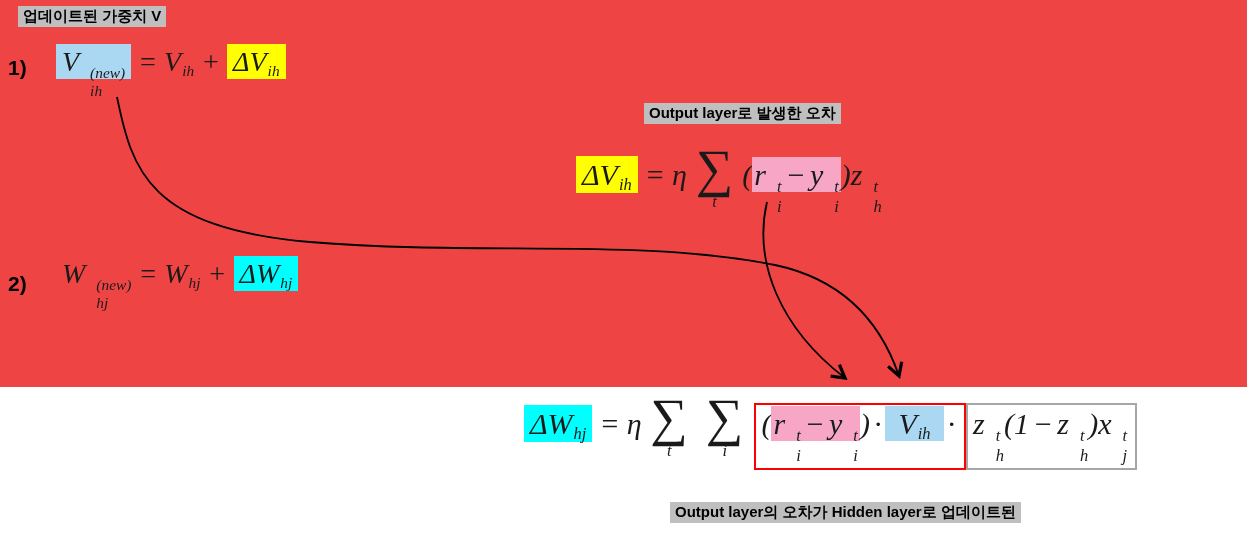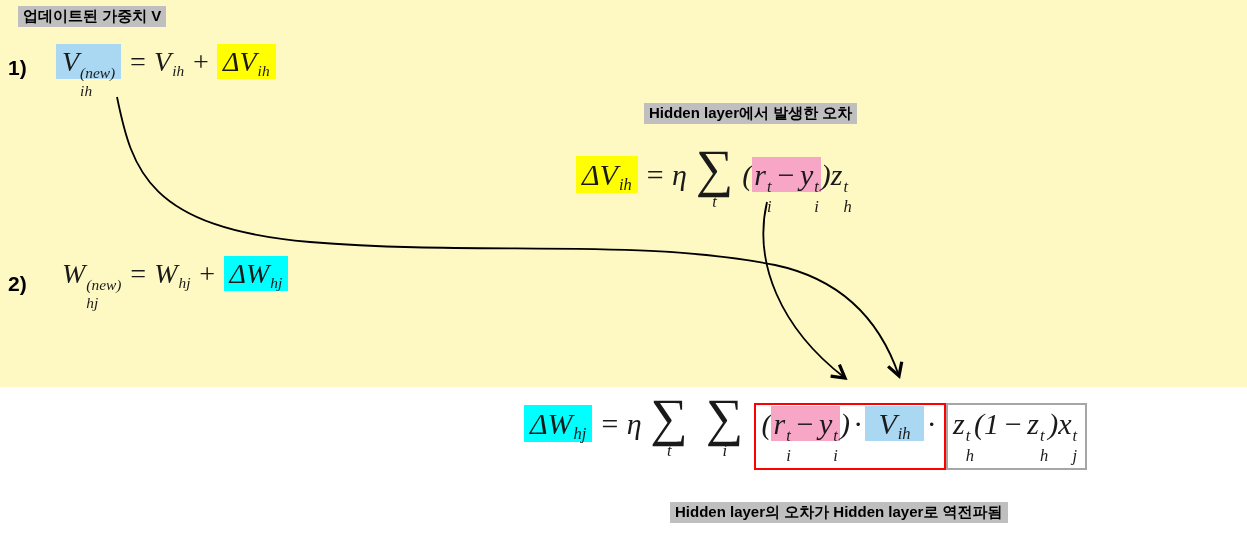--- a/index.html
+++ b/index.html
@@ -1,36 +1,36 @@
 <!DOCTYPE html>
 <html><head>
 <meta charset="utf-8">
 <style>
   * { margin:0; padding:0; box-sizing:border-box; }
   html,body { background:#ffffff; }
   body { width:1247px; height:537px; overflow:hidden; }
-  .canvas { position:relative; width:1247px; height:387px; background:#fef9c3;
+  .canvas { position:relative; width:1247px; height:387px; background:#ef4444;
             font-family:"Liberation Serif", serif; color:#1a1a1a; }
 
   .glabel { position:absolute; font-family:"Liberation Sans", sans-serif;
             font-weight:bold; font-size:15px; color:#000;
             padding:1px 5px; white-space:nowrap; }
 
   .numlab { position:absolute; font-family:"Liberation Sans", sans-serif;
             font-weight:bold; font-size:21px; color:#000; }
 
   .eq { position:absolute; white-space:nowrap; font-style:italic; }
   .eq28 { font-size:28px; }
   .eq30 { font-size:30px; }
 
   .hl { padding:2px 6px; }
 
   
   .ss { display:inline-flex; flex-direction:column; line-height:1;
-        font-size:0.55em; vertical-align:-0.45em; margin-left:1px; text-align:left; }
+        font-size:0.55em; vertical-align:-0.45em; margin-left:11px; text-align:left; }
   .ss .sup { padding-bottom:3px; }
 
   
   .sb { font-size:0.55em; vertical-align:-0.3em; margin-left:1px; }
 
   .sum { display:inline-flex; flex-direction:column; align-items:center;
          vertical-align:middle; margin:0 9px; line-height:1; }
   .sum .sigma { font-style:normal; font-size:1.75em; line-height:0.85; }
   .sum .lim { font-size:0.55em; margin-top:3px; }
 
@@ -53,24 +53,24 @@
       <marker id="ah" markerWidth="12" markerHeight="12" refX="8" refY="5" orient="auto">
         <path d="M1,1 L8,5 L1,9" fill="none" stroke="#000" stroke-width="1.8"></path>
       </marker>
     </defs>
     <path d="M117,97 C132,170 148,228 310,242 C480,256 640,238 775,265 C855,282 885,335 899,376" fill="none" stroke="#000" stroke-width="1.8" marker-end="url(#ah)"></path>
     <path d="M767,202 C753,262 780,328 845,378" fill="none" stroke="#000" stroke-width="1.8" marker-end="url(#ah)"></path>
   </svg>
 
   <div class="glabel" style="left: 18px; top: 6px; background-color: rgb(191, 191, 191);">업데이트된 가중치 V</div>
 
-  <div class="glabel" style="left: 644px; top: 103px; background-color: rgb(191, 191, 191);">Hidden layer에서 발생한 오차</div>
+  <div class="glabel" style="left: 644px; top: 103px; background-color: rgb(191, 191, 191);">Output layer로 발생한 오차</div>
 
 
-  <div class="glabel" style="left: 670px; top: 502px; background-color: rgb(191, 191, 191);">Hidden layer의 오차가 Hidden layer로 역전파됨</div>
+  <div class="glabel" style="left: 670px; top: 502px; background-color: rgb(191, 191, 191);">Output layer의 오차가 Hidden layer로 업데이트된</div>
 
   <div class="numlab" style="left:8px; top:56px;">1)</div>
   <div class="numlab" style="left:8px; top:272px;">2)</div>
 
   <div class="eq eq28" style="left:56px; top:46px;">
     <span class="hl" style="background-color: rgb(170, 215, 242);"><span>V</span><span class="ss">
           <span class="sup">(new)</span>
           <span class="sub">ih</span>
         </span></span><span class="op">=</span><span><span>V</span><span class="sb">ih</span></span><span class="op">+</span><span class="hl" style="background-color: rgb(255, 255, 0);"><span>ΔV</span><span class="sb">ih</span></span>
   </div>

